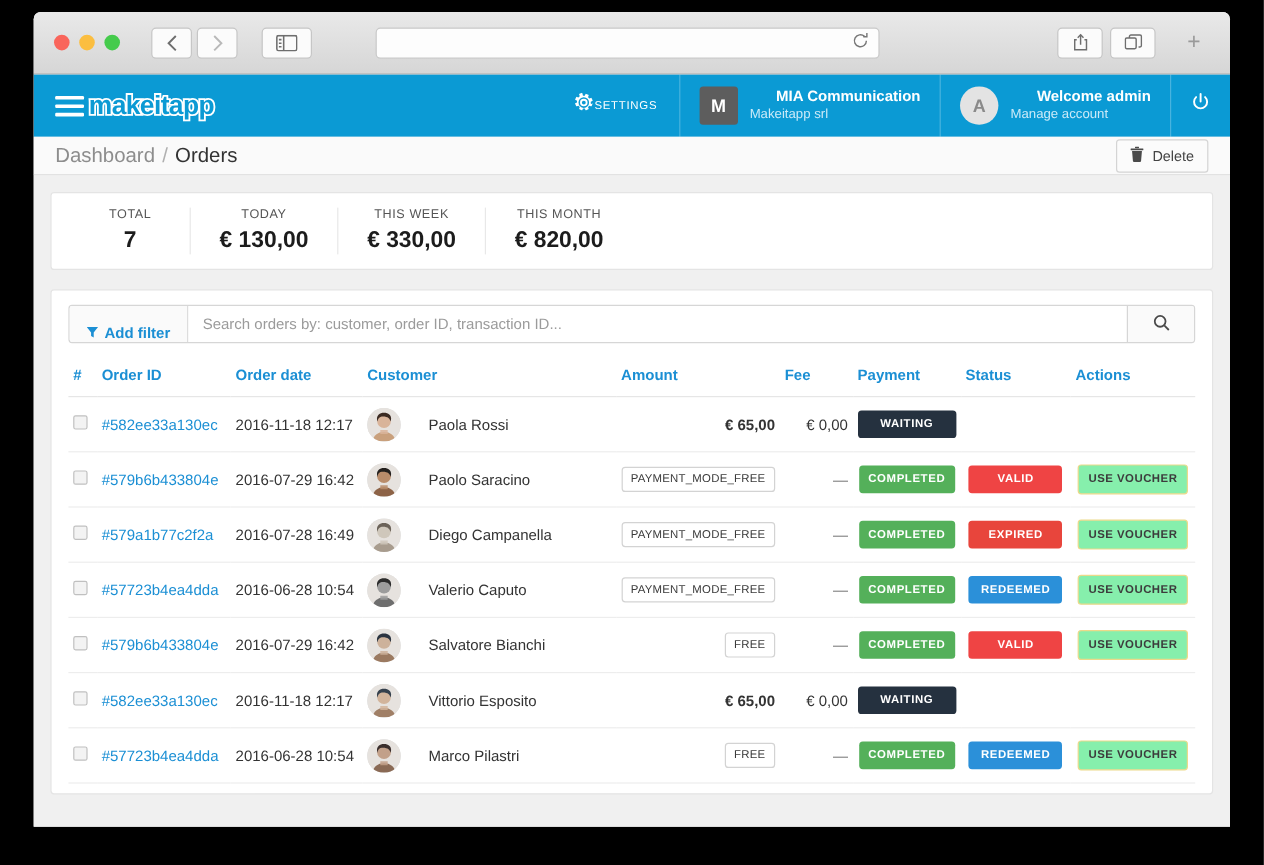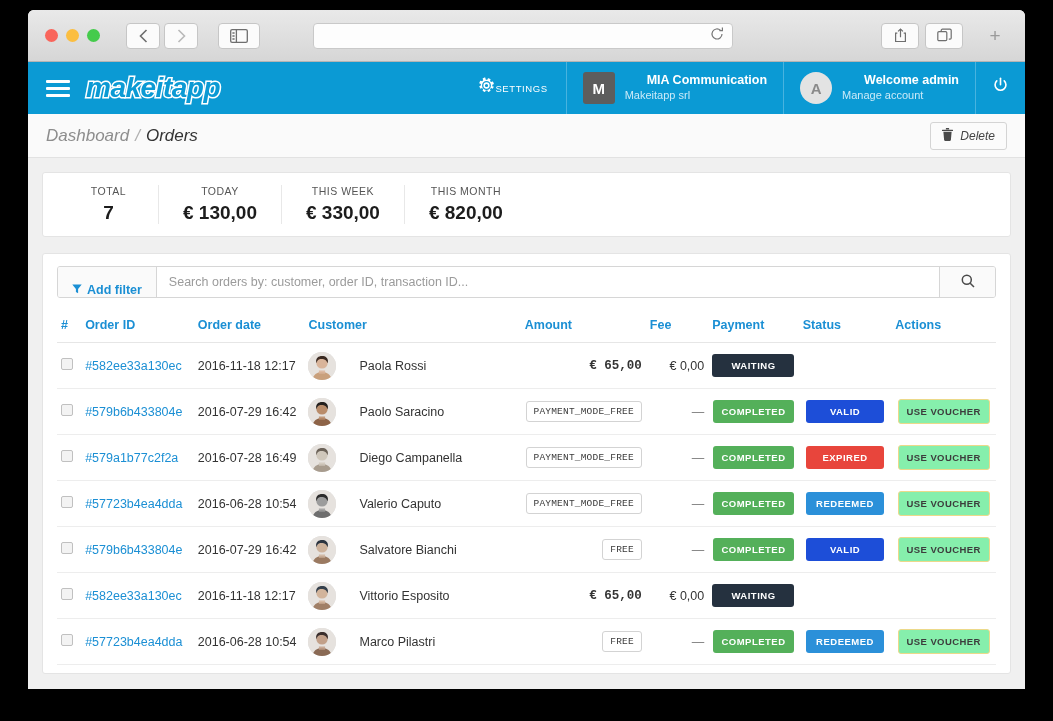--- a/index.html
+++ b/index.html
@@ -83,24 +83,23 @@
     height: 52px;
     background: #0b9ad4;
     display: flex;
     align-items: center;
     padding-left: 18px;
     color: #fff;
   }
   #hamburger-btn { width: 24px; display: flex; flex-direction: column; gap: 4px; cursor: pointer; }
   #hamburger-btn i { display: block; height: 3px; background: #fff; border-radius: 1px; }
   #brand-logo {
-    margin-left: 16px;
-    font-size: 28px;
+    margin-left: 4px;
+    font-size: 22px;
     font-weight: bold;
-    font-style: italic;
     letter-spacing: -0.5px;
     color: #0b9ad4;
     -webkit-text-stroke: 3px #ffffff;
     paint-order: stroke fill;
   }
 
   #navbar-right { margin-left: auto; display: flex; align-items: stretch; height: 100%; }
   .nav-cell {
     display: flex; align-items: center;
     padding: 0 16px;
@@ -127,26 +126,25 @@
     margin-right: 10px;
   }
   .cell-text .line1 { font-size: 12.5px; font-weight: bold; line-height: 1.25; padding-left: 22px; }
   .cell-text .line2 { font-size: 11px; color: #cbeaf8; line-height: 1.25; }
   #power-cell { padding: 0 16px; font-size: 17px; }
 
   
   #page-body { background: #f0f0f0; height: 575px; overflow: hidden; }
 
   #breadcrumb-bar {
-    height: 44px;
+    height: 32px;
     background: #fafafa;
     border-bottom: 1px solid #e2e2e2;
     display: flex; align-items: center;
     padding: 0 18px 0 18px;
-    font-style: italic;
   }
   #breadcrumb { font-size: 17px; display: flex; align-items: center; gap: 6px; }
   #breadcrumb .crumb-parent { color: #8d8d8d; }
   #breadcrumb .crumb-sep { color: #b0b0b0; }
   #breadcrumb .crumb-current { color: #333; }
   #delete-button {
     margin-left: auto;
     height: 28px;
     background: #fbfbfb;
     border: 1px solid #d4d4d4;
@@ -264,21 +262,21 @@
   .customer-cell { display: flex; align-items: center; gap: 23px; }
   .avatar {
     width: 28px; height: 28px; border-radius: 50%;
     background: #ddd;
     flex: 0 0 28px;
     overflow: hidden;
     position: relative;
   }
   .avatar svg { display: block; width: 100%; height: 100%; }
 
-  td.col-amount { width: 120px; text-align: right; font-weight: bold; color: #1f1f1f; font-family: Liberation Mono, monospace; }
+  td.col-amount { width: 120px; text-align: right; font-weight: bold; color: #1f1f1f; }
   td.col-fee    { width: 62px; text-align: right; color: #3a3a3a; }
   td.col-payment, td.col-status, td.col-actions { text-align: center; }
   td.col-payment { width: 88px; }
   td.col-status  { width: 92px; }
   td.col-actions { width: 104px; }
 
   .amount-tag {
     display: inline-block;
     border: 1px solid #d3d3d3;
     border-radius: 3px;
@@ -298,21 +296,21 @@
     border-radius: 3px;
     font-size: 9.5px;
     font-weight: bold;
     letter-spacing: .5px;
     color: #fff;
     text-align: center;
     cursor: pointer;
   }
   .badge.waiting   { background: #25313f; min-width: 82px; }
   .badge.completed { background: #54b05a; }
-  .badge.valid     { background: #1d4ed8; }
+  .badge.valid     { background: #ef4444; }
   .badge.expired   { background: #e8453c; }
   .badge.redeemed  { background: #2b90d9; }
 
   .voucher-button {
     display: inline-block;
     min-width: 92px;
     padding: 6px 8px;
     border: 1px solid #ecd98a;
     background: #86efac;
     border-radius: 3px;

